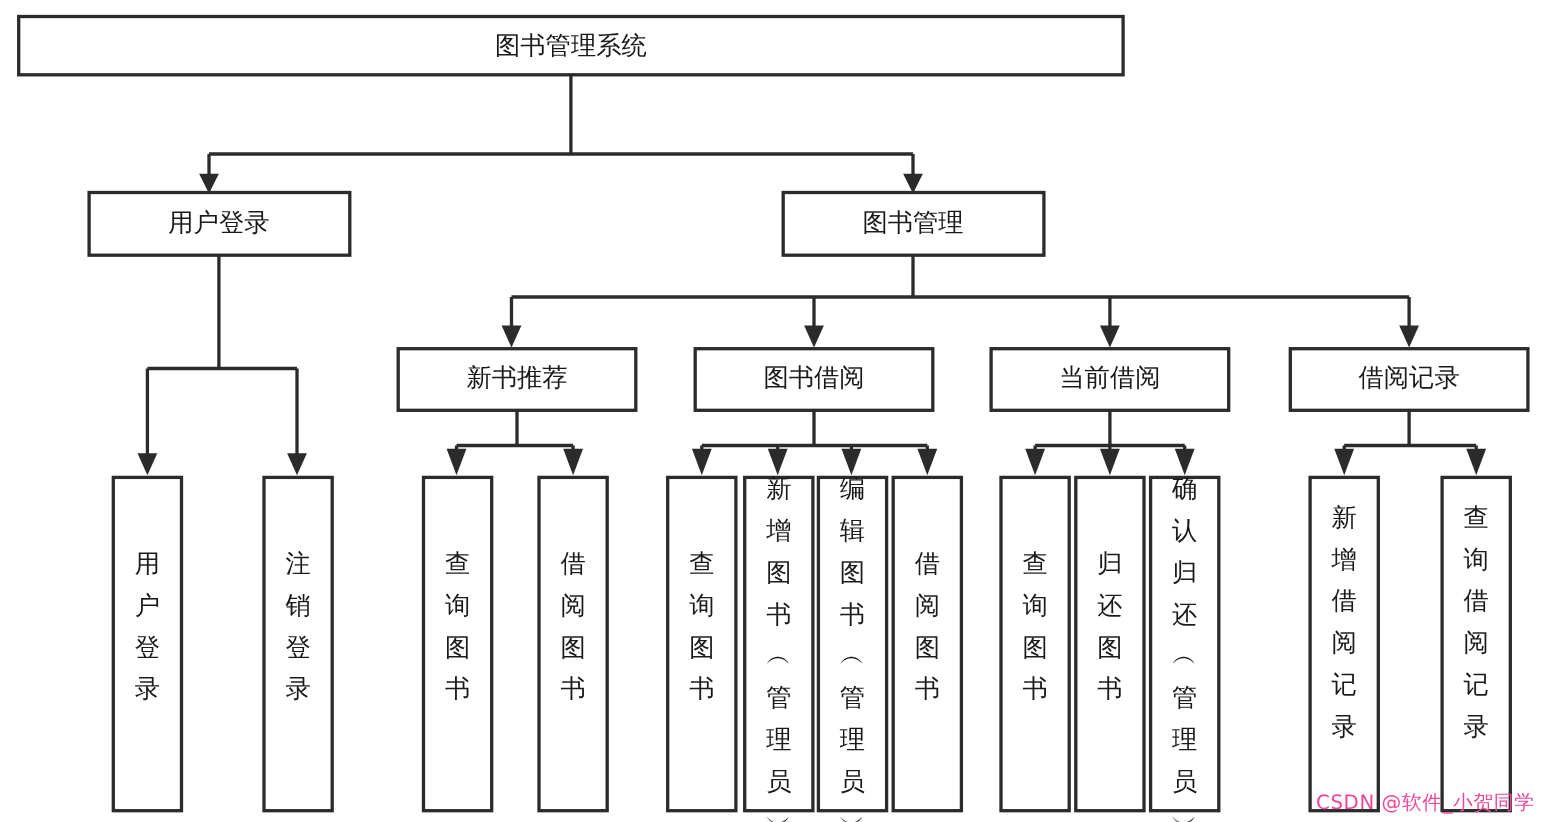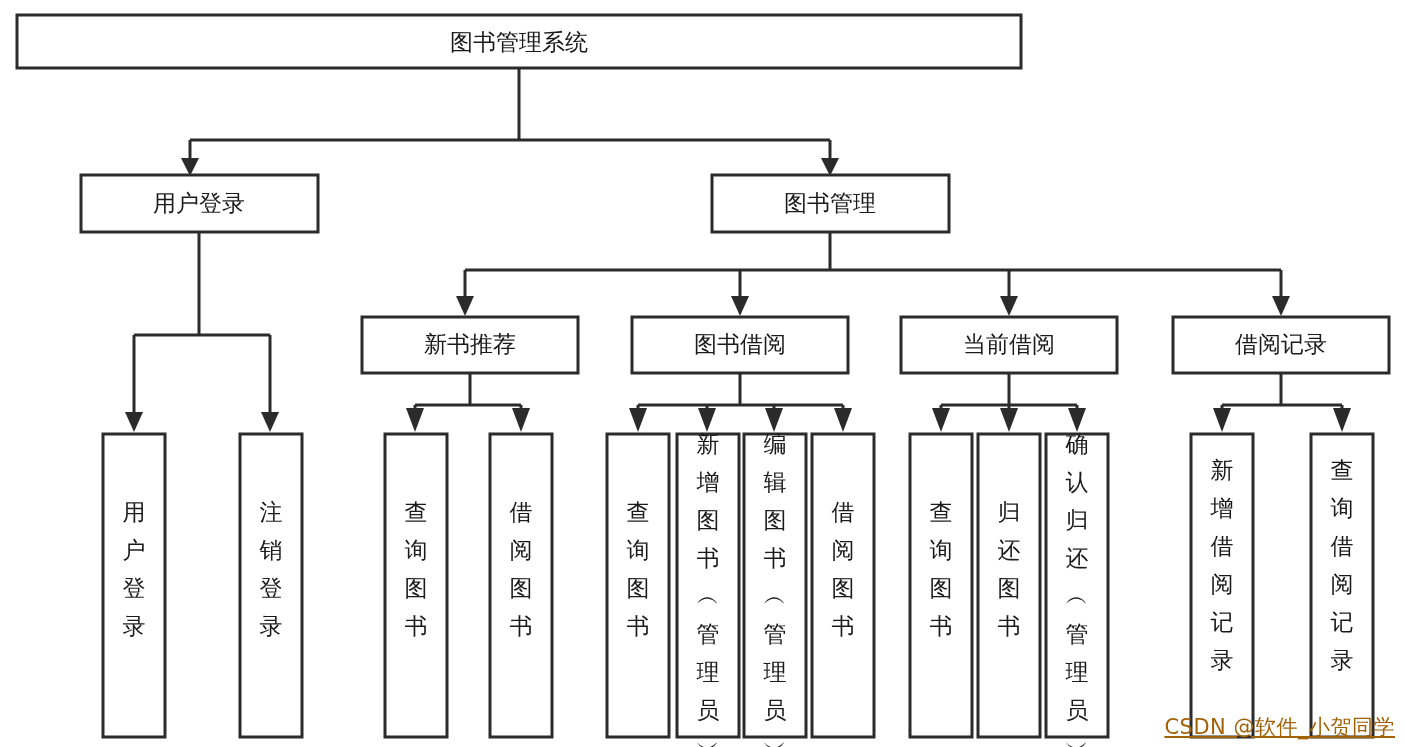--- a/index.html
+++ b/index.html
@@ -22,26 +22,25 @@
   .node-label-v{
     fill:#1a1a1a;
     font-family:"DejaVu Sans","Liberation Sans",sans-serif;
     font-size:23px;
     text-anchor:middle;
   }
   .watermark{
     position:absolute;
     right:10px;bottom:6px;
     font-family:"DejaVu Sans","Liberation Sans",sans-serif;
-    font-size:21px;
-    color:#a16207;
+    font-size:18px;
+    color:#ec4899;
     letter-spacing:0.5px;
     white-space:nowrap;
     pointer-events:none;
-    text-decoration:underline;
   }
 </style>
 </head>
 <body>
 
 <svg id="diagram" viewBox="0 0 1405 747" xmlns="http://www.w3.org/2000/svg">
 
   <g>
 
     <path class="edge" d="M519,68 L519,140"></path>

